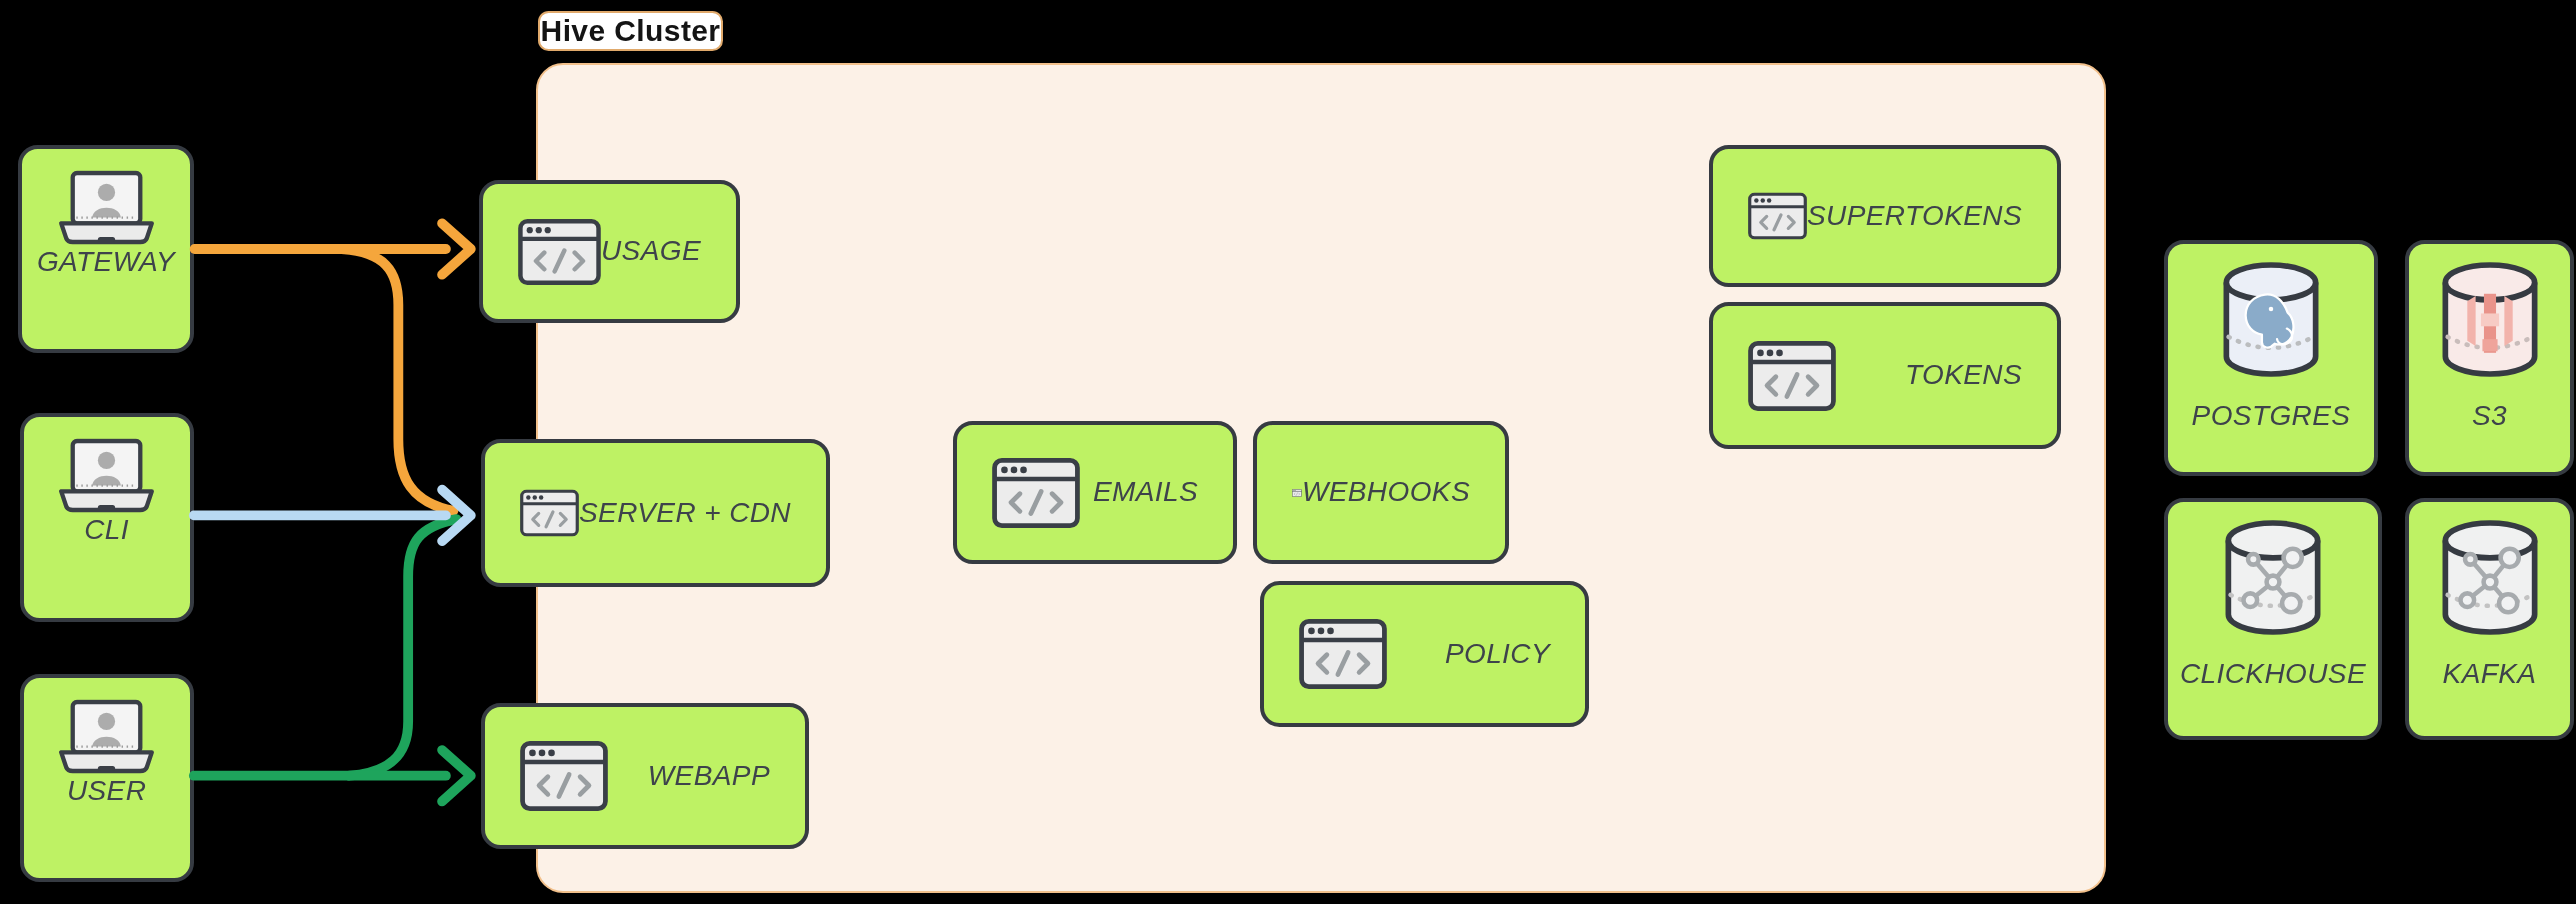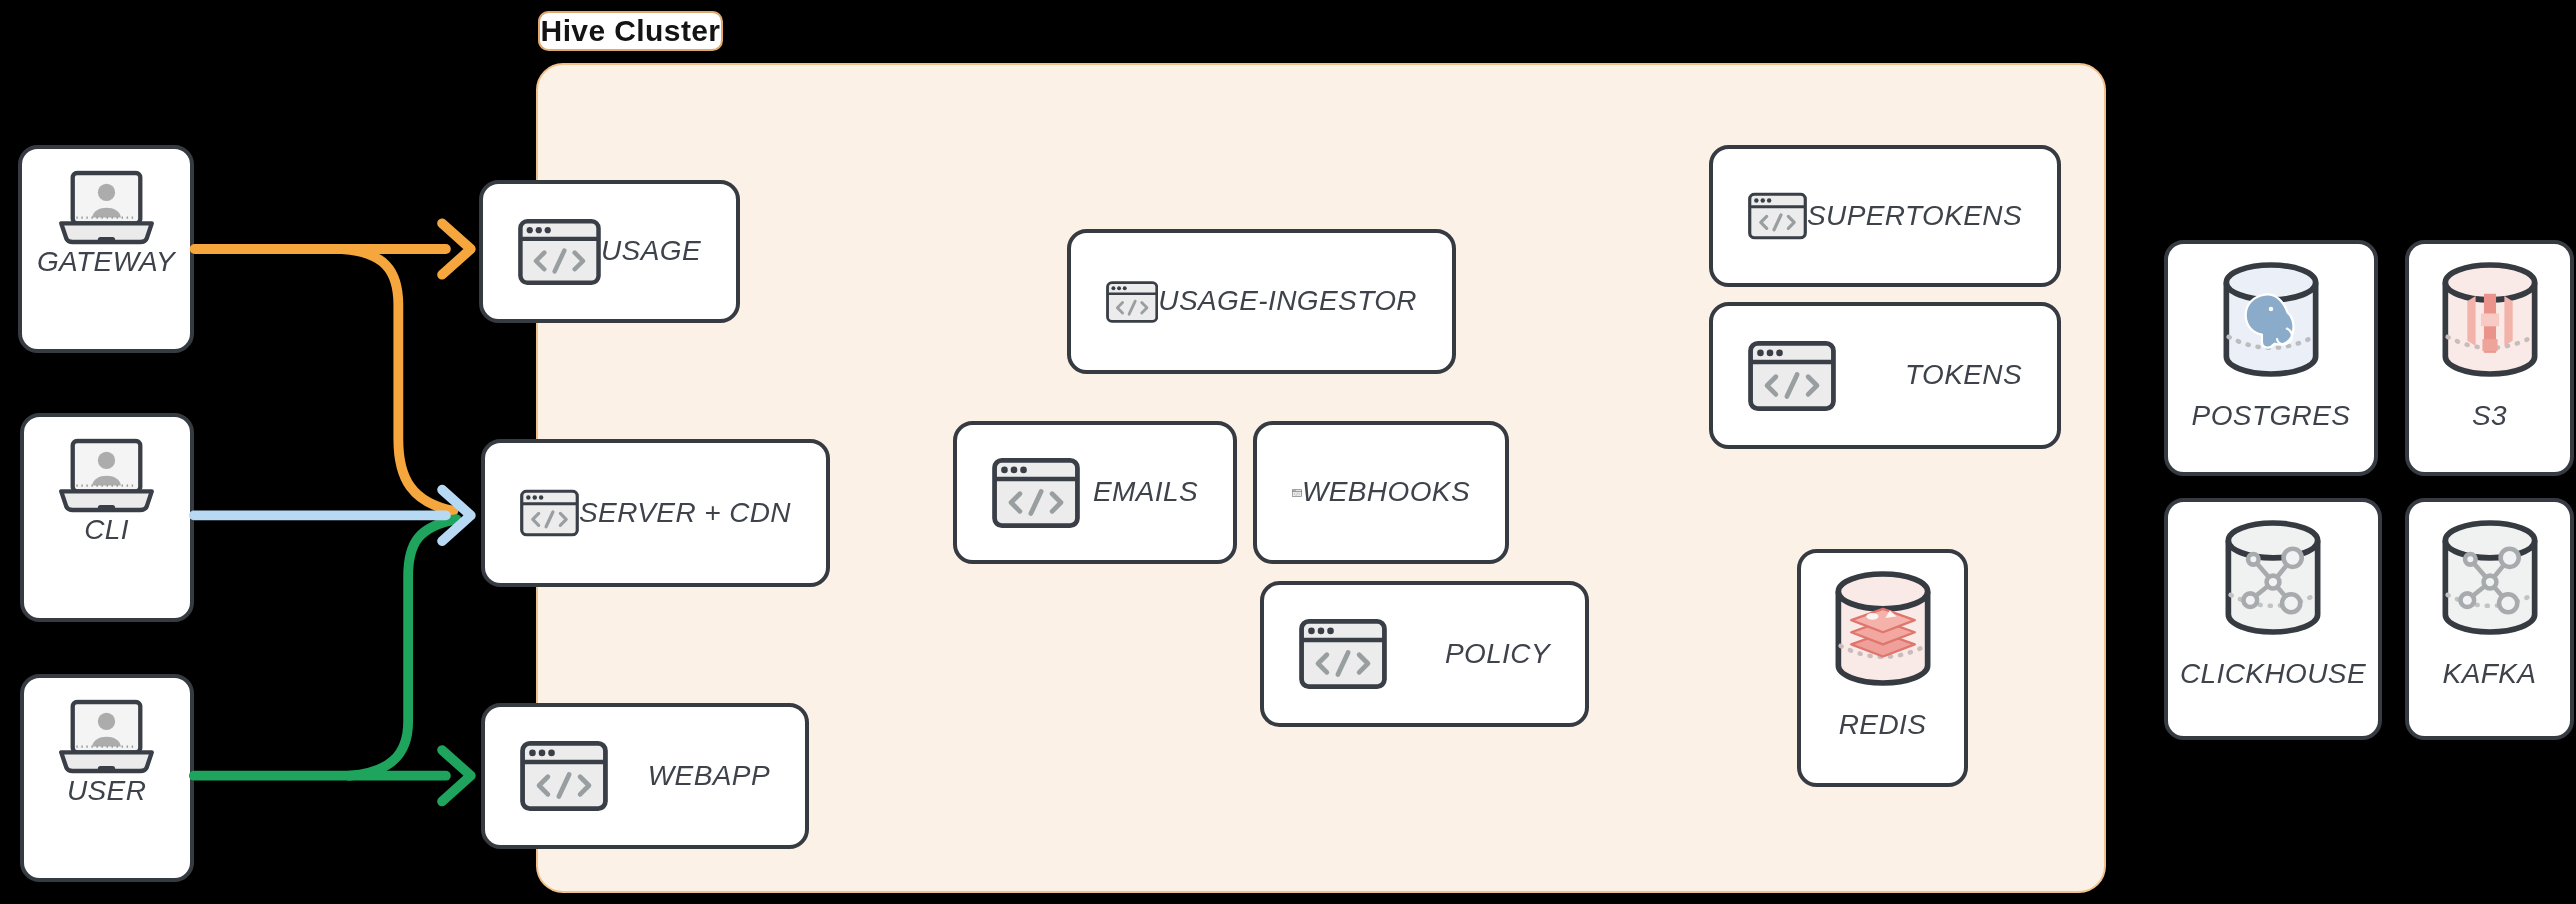--- a/index.html
+++ b/index.html
@@ -14,21 +14,21 @@
     box-sizing:border-box; z-index:1;
   }
   .cluster-tag {
     position:absolute; left:538px; top:11.3px; width:185px; height:40px;
     background:#ffffff; border:2.3px solid #E0A96B; border-radius:10.6px;
     box-sizing:border-box; display:flex; align-items:center; justify-content:center;
     font-size:30px; font-weight:600; color:#141414; z-index:4; letter-spacing:0.4px;
   }
   
   .card {
-    position:absolute; background:#ffffff; border:4.2px solid #363B42;
+    position:absolute; background:#bef264; border:4.2px solid #363B42;
     border-radius:19.6px; box-sizing:border-box; display:flex; z-index:2;
   }
   .lbl {
     font-style:italic; font-size:28px; color:#3E434B; letter-spacing:0.4px;
     white-space:nowrap; line-height:1.15;
   }
   .client, .db { flex-direction:column; align-items:center; }
   .client { padding-top:21px; }
   .client .lbl { margin-top:1px; }
   .db { padding-top:18px; }
@@ -171,26 +171,20 @@
         <use href="#sym-window"></use>
       </svg>
     <div class="lbl">SERVER + CDN</div>
   </div>
   <div class="card svc" style="left:481px; top:703px; width:328px; height:146px">
     <svg width="88" height="72" viewBox="0 0 120 96">
         <use href="#sym-window"></use>
       </svg>
     <div class="lbl">WEBAPP</div>
   </div>
-  <div class="card svc" style="left:1067px; top:229px; width:389px; height:145px">
-    <svg width="88" height="72" viewBox="0 0 120 96">
-        <use href="#sym-window"></use>
-      </svg>
-    <div class="lbl">USAGE-INGESTOR</div>
-  </div>
   <div class="card svc" style="left:953px; top:421px; width:284px; height:143px">
     <svg width="88" height="72" viewBox="0 0 120 96">
         <use href="#sym-window"></use>
       </svg>
     <div class="lbl">EMAILS</div>
   </div>
   <div class="card svc" style="left:1253px; top:421px; width:256px; height:143px">
     <svg width="88" height="72" viewBox="0 0 120 96">
         <use href="#sym-window"></use>
       </svg>
@@ -208,26 +202,20 @@
       </svg>
     <div class="lbl">SUPERTOKENS</div>
   </div>
   <div class="card svc" style="left:1709px; top:302px; width:352px; height:147px">
     <svg width="88" height="72" viewBox="0 0 120 96">
         <use href="#sym-window"></use>
       </svg>
     <div class="lbl">TOKENS</div>
   </div>
 
-  <div class="card db" style="left:1797px; top:549px; width:171px; height:238px">
-    <svg width="100" height="115" viewBox="0 0 132 152">
-        <use href="#sym-cyl-redis"></use>
-      </svg>
-    <div class="lbl">REDIS</div>
-  </div>
 
   <div class="card db" style="left:2164px; top:240px; width:214px; height:236px">
     <svg width="100" height="115" viewBox="0 0 132 152">
         <use href="#sym-cyl-postgres"></use>
       </svg>
     <div class="lbl">POSTGRES</div>
   </div>
   <div class="card db" style="left:2405px; top:240px; width:169px; height:236px">
     <svg width="100" height="115" viewBox="0 0 132 152">
         <use href="#sym-cyl-s3"></use>

